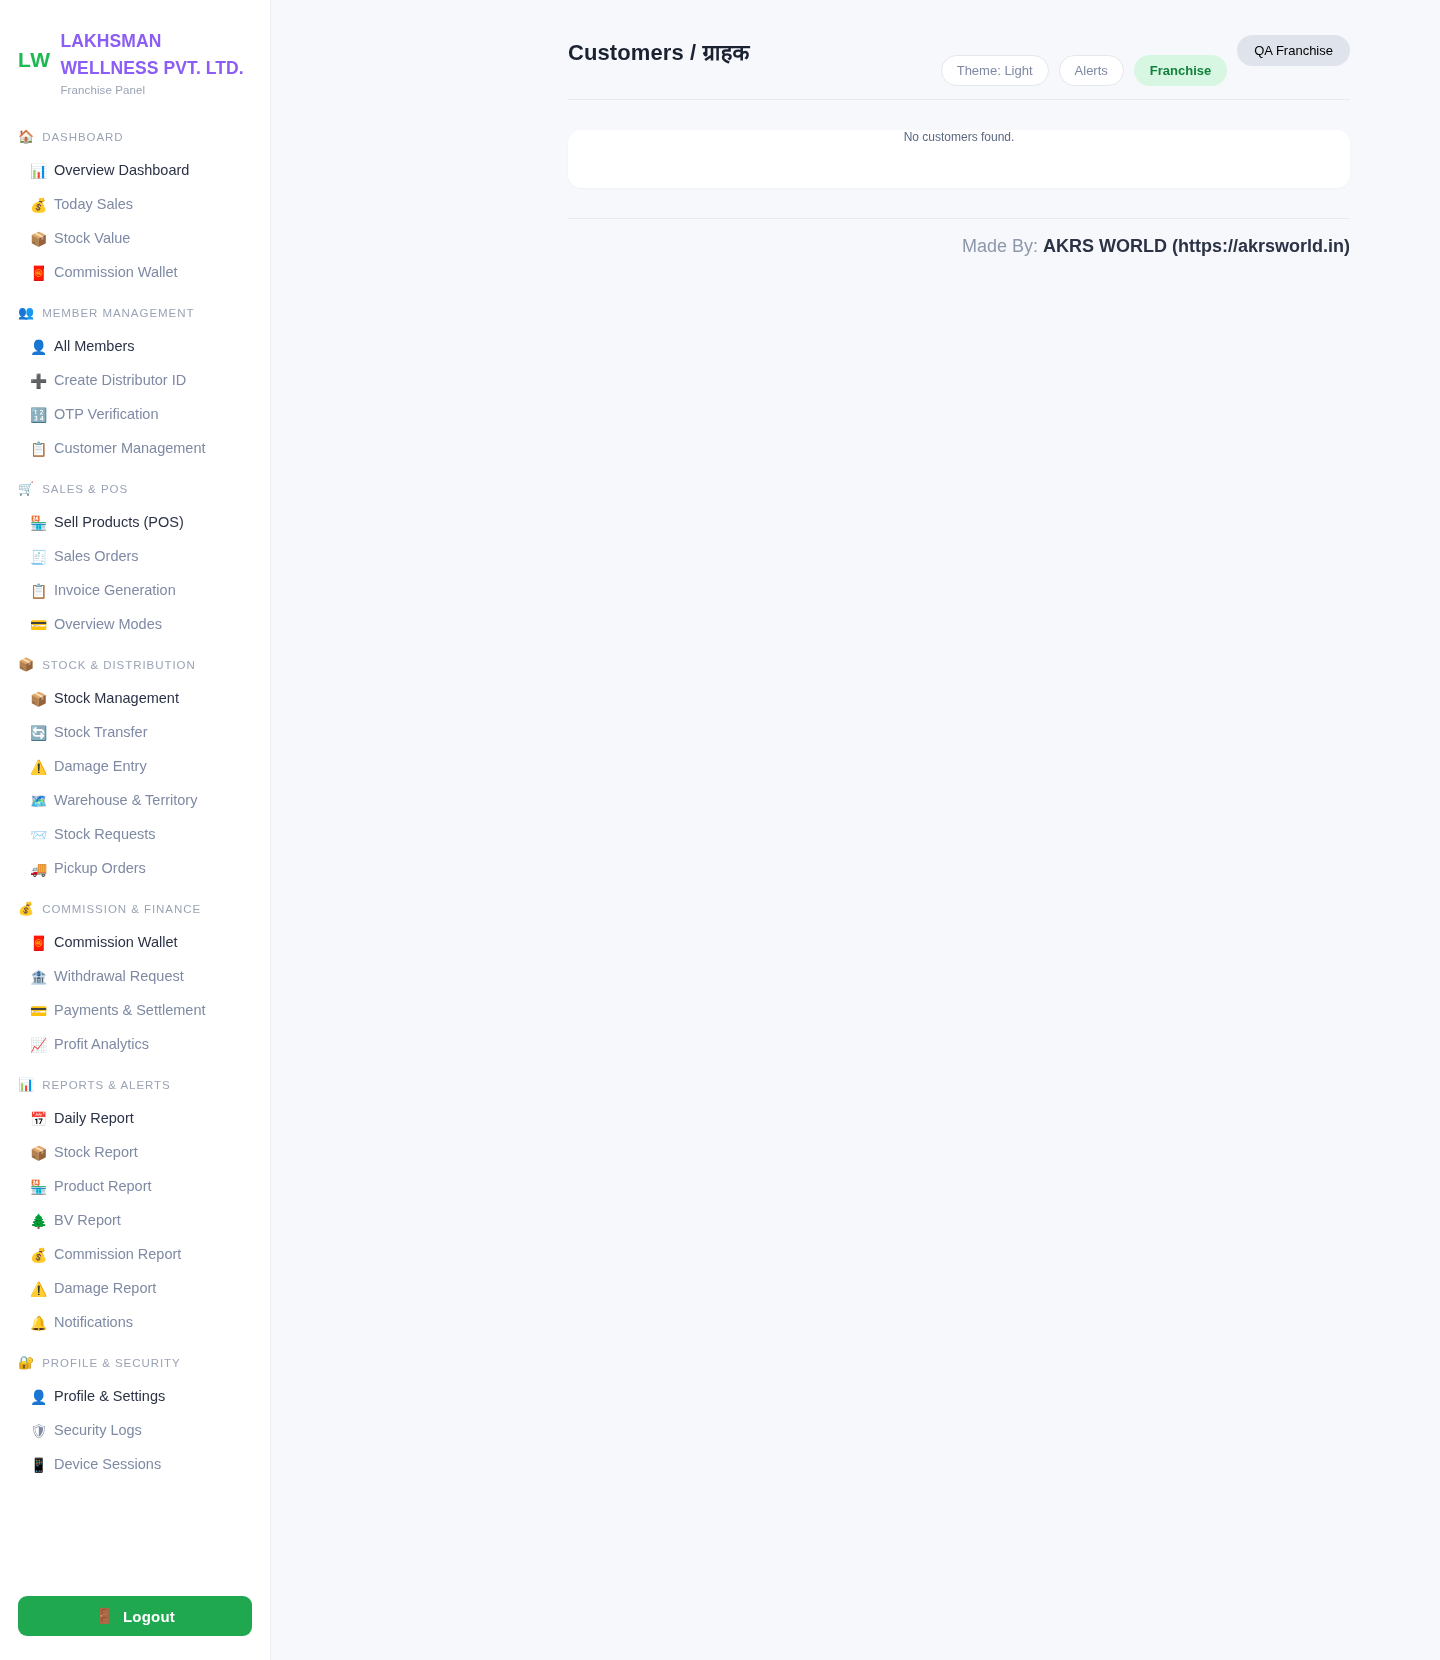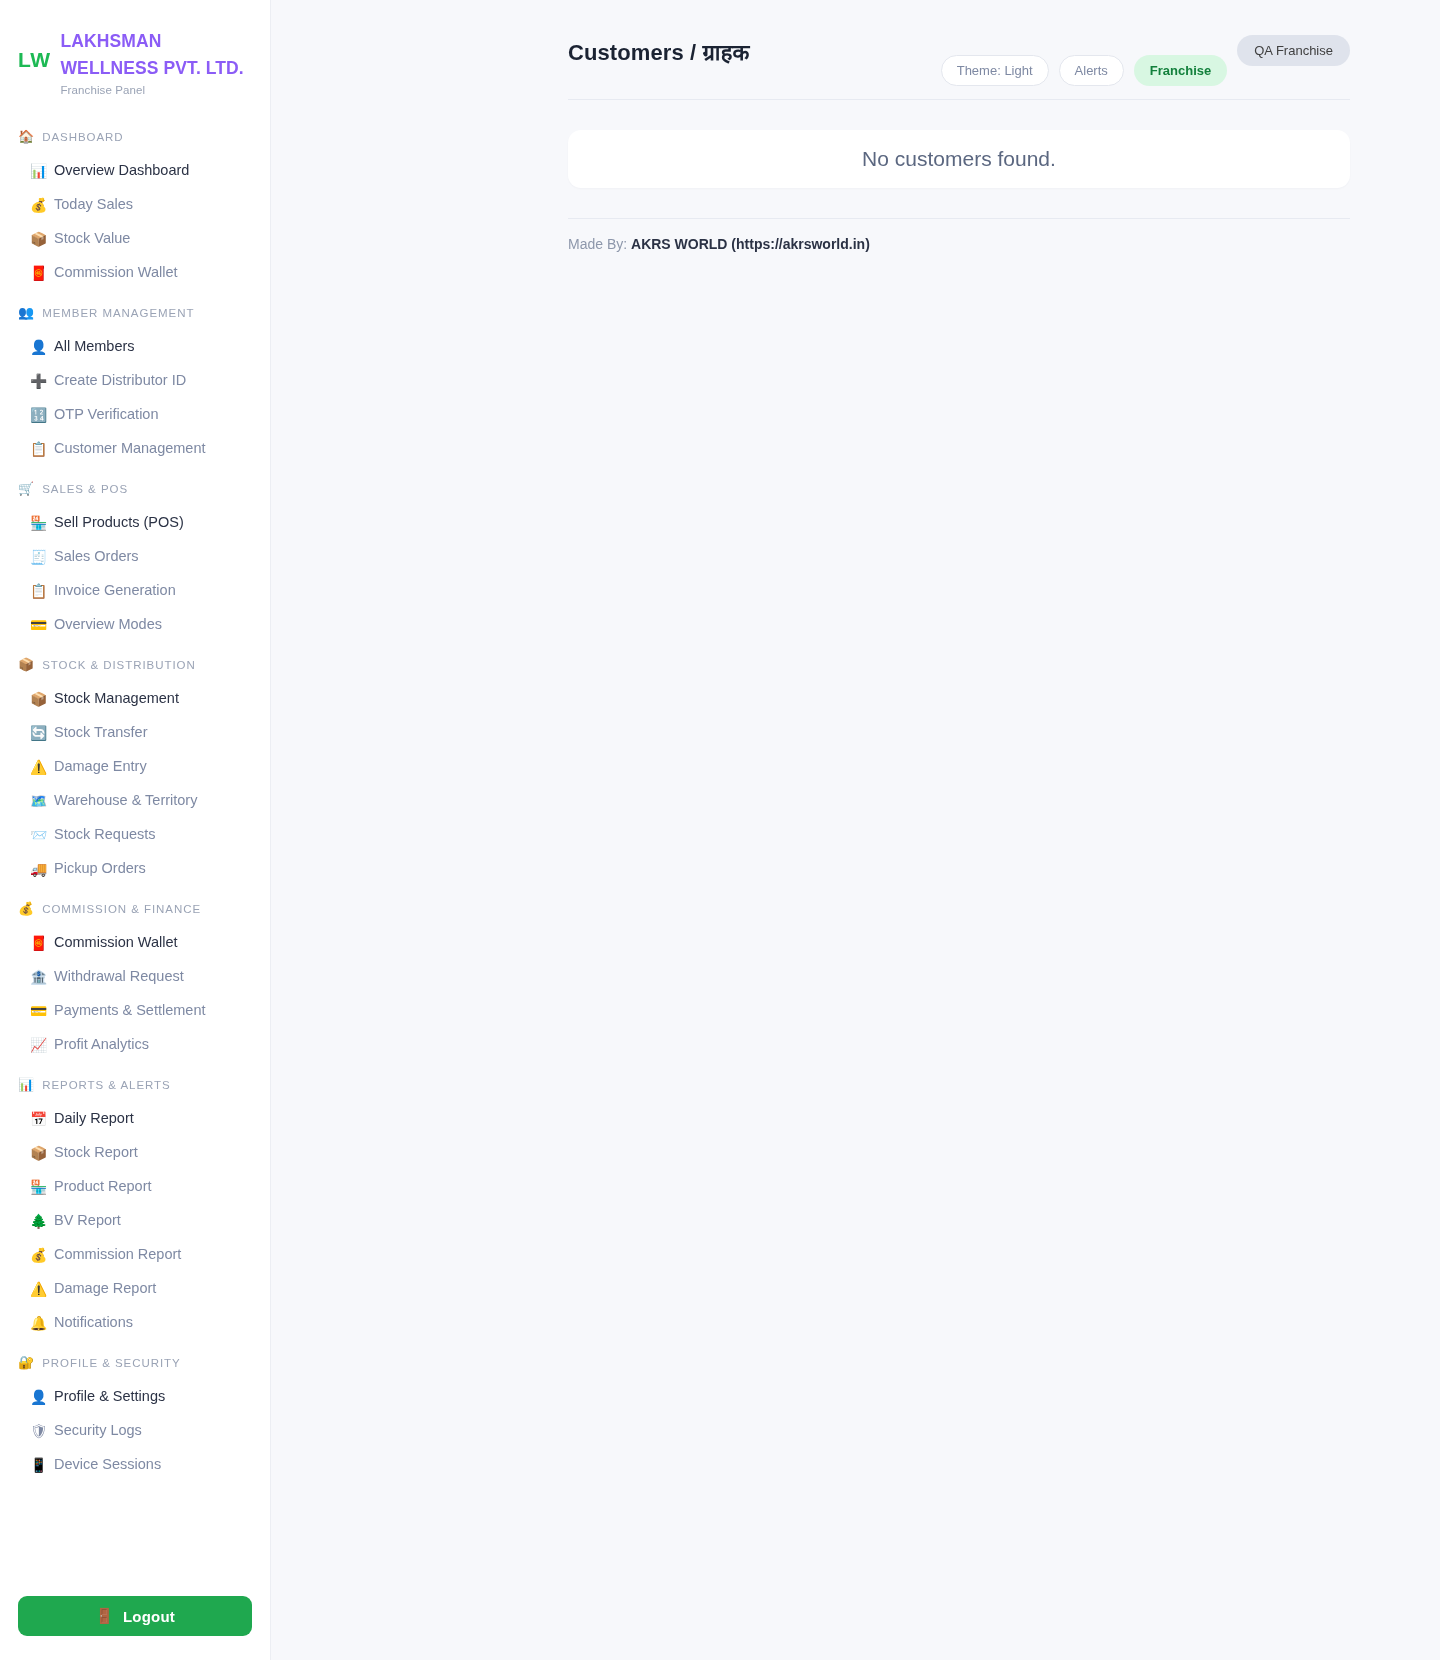--- a/index.html
+++ b/index.html
@@ -158,55 +158,54 @@
   }
   .chip.green {
     background: #d8f7e2;
     color: #13803c;
     font-weight: bold;
     border: 1px solid transparent;
     margin-top: 40px;
   }
   .chip.grey {
     background: #dfe3ec;
-    color: #404040;
+    color: #000000;
     border: 1px solid transparent;
     padding: 8px 16px;
   }
 
   .divider {
     height: 1px;
     background: #e7eaf1;
     margin: 0 90px 0 297px;
   }
 
   .content { padding: 30px 90px 0 297px; }
 
   .empty-card {
     background: #ffffff;
     border-radius: 13px;
     height: 58px;
     display: flex;
-    align-items: center;
     justify-content: center;
-    font-size: 21px;
+    font-size: 12px;
     color: #5b6780;
     box-shadow: 0 1px 2px rgba(22,30,50,.03);
   }
 
   .footer-sep {
     height: 1px;
     background: #e7eaf1;
     margin: 30px 90px 0 297px;
   }
 
   .footer {
-    text-align: left;
+    text-align: right;
     padding: 17px 90px 0 297px;
-    font-size: 14px;
+    font-size: 18px;
     color: #8d97ab;
   }
   .footer b { color: #2b3245; font-weight: bold; }
 </style>
 </head>
 <body>
 
 <div class="app">
 
   <aside class="sidebar">

